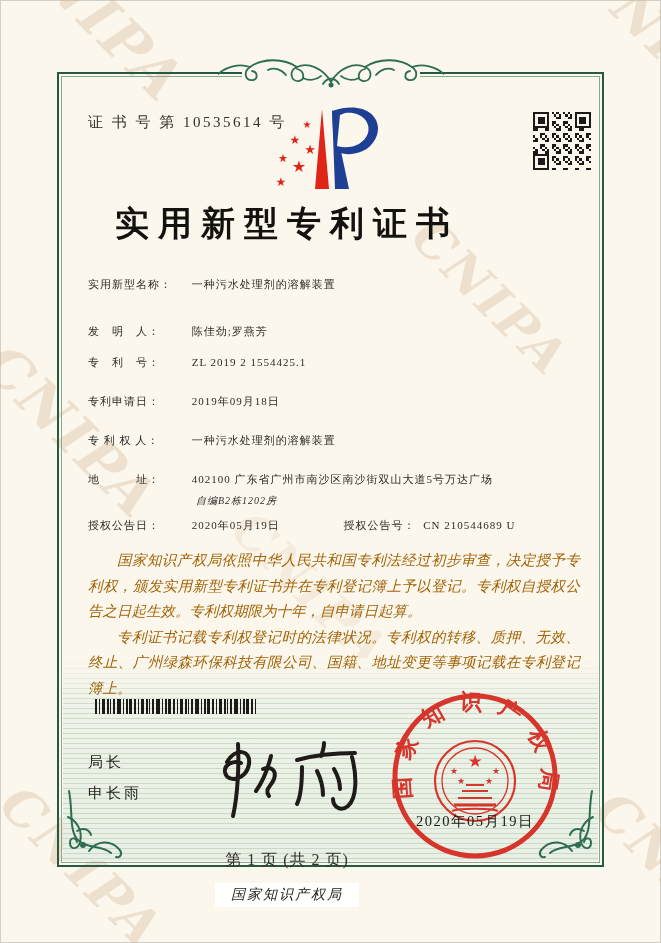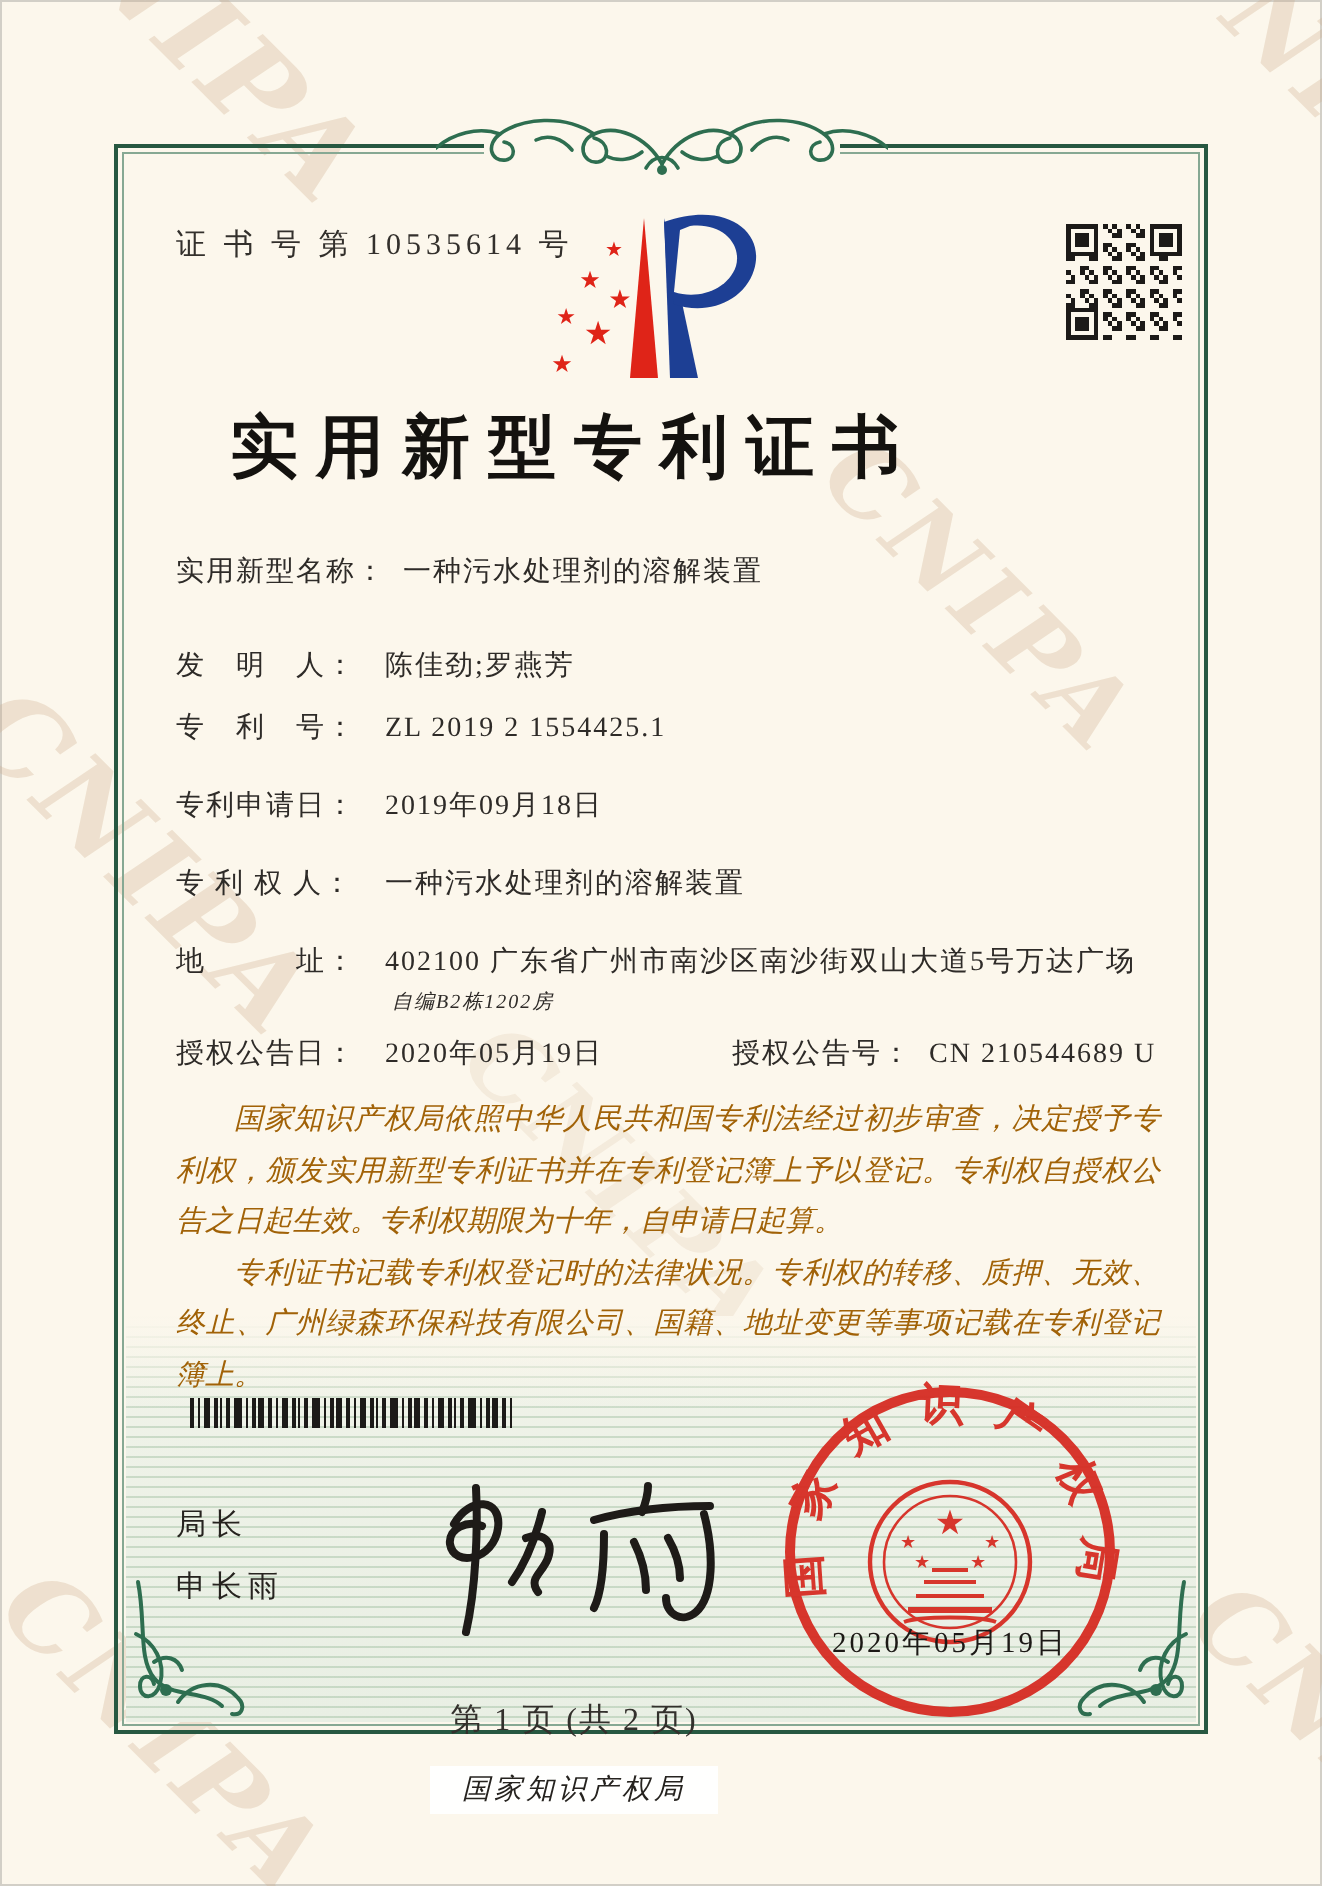--- a/index.html
+++ b/index.html
@@ -29,21 +29,21 @@
       linear-gradient(#f0f3e9,#e9efe4);
   }
   .waves::before{
     content:"";position:absolute;left:0;right:0;top:0;height:48px;
     background:linear-gradient(#fcf7ec,rgba(252,247,236,0));
   }
   .abs{position:absolute;z-index:3;}
   .centered{left:0;width:574px;text-align:center;}
   .cert-no{left:88px;top:113px;font-size:15px;letter-spacing:2.5px;color:#33302c;}
   .title{top:201px;font-size:34px;font-weight:bold;letter-spacing:9px;color:#14120f;}
-  .row{left:88px;font-size:14px;letter-spacing:1px;white-space:nowrap;}
+  .row{left:88px;font-size:11px;letter-spacing:1px;white-space:nowrap;}
   .row .lbl{display:inline-block;min-width:96px;}
   .row .val{margin-left:4px;}
   .addr2{left:196px;font-size:10px;letter-spacing:1px;font-style:italic;}
   .grant .no-part{margin-left:60px;}
   .paras{left:88px;top:548px;width:492px;font-size:14.5px;line-height:25.5px;
          font-style:italic;color:#a16207;text-align:justify;}
   .paras p{margin:0;text-indent:2em;}
   .barcode{left:95px;top:699px;height:15px;display:flex;align-items:stretch;}
   .barcode i{display:block;background:#1c1a18;height:100%;}
   .signer{left:88px;font-family:"Liberation Sans","DejaVu Sans",sans-serif;

